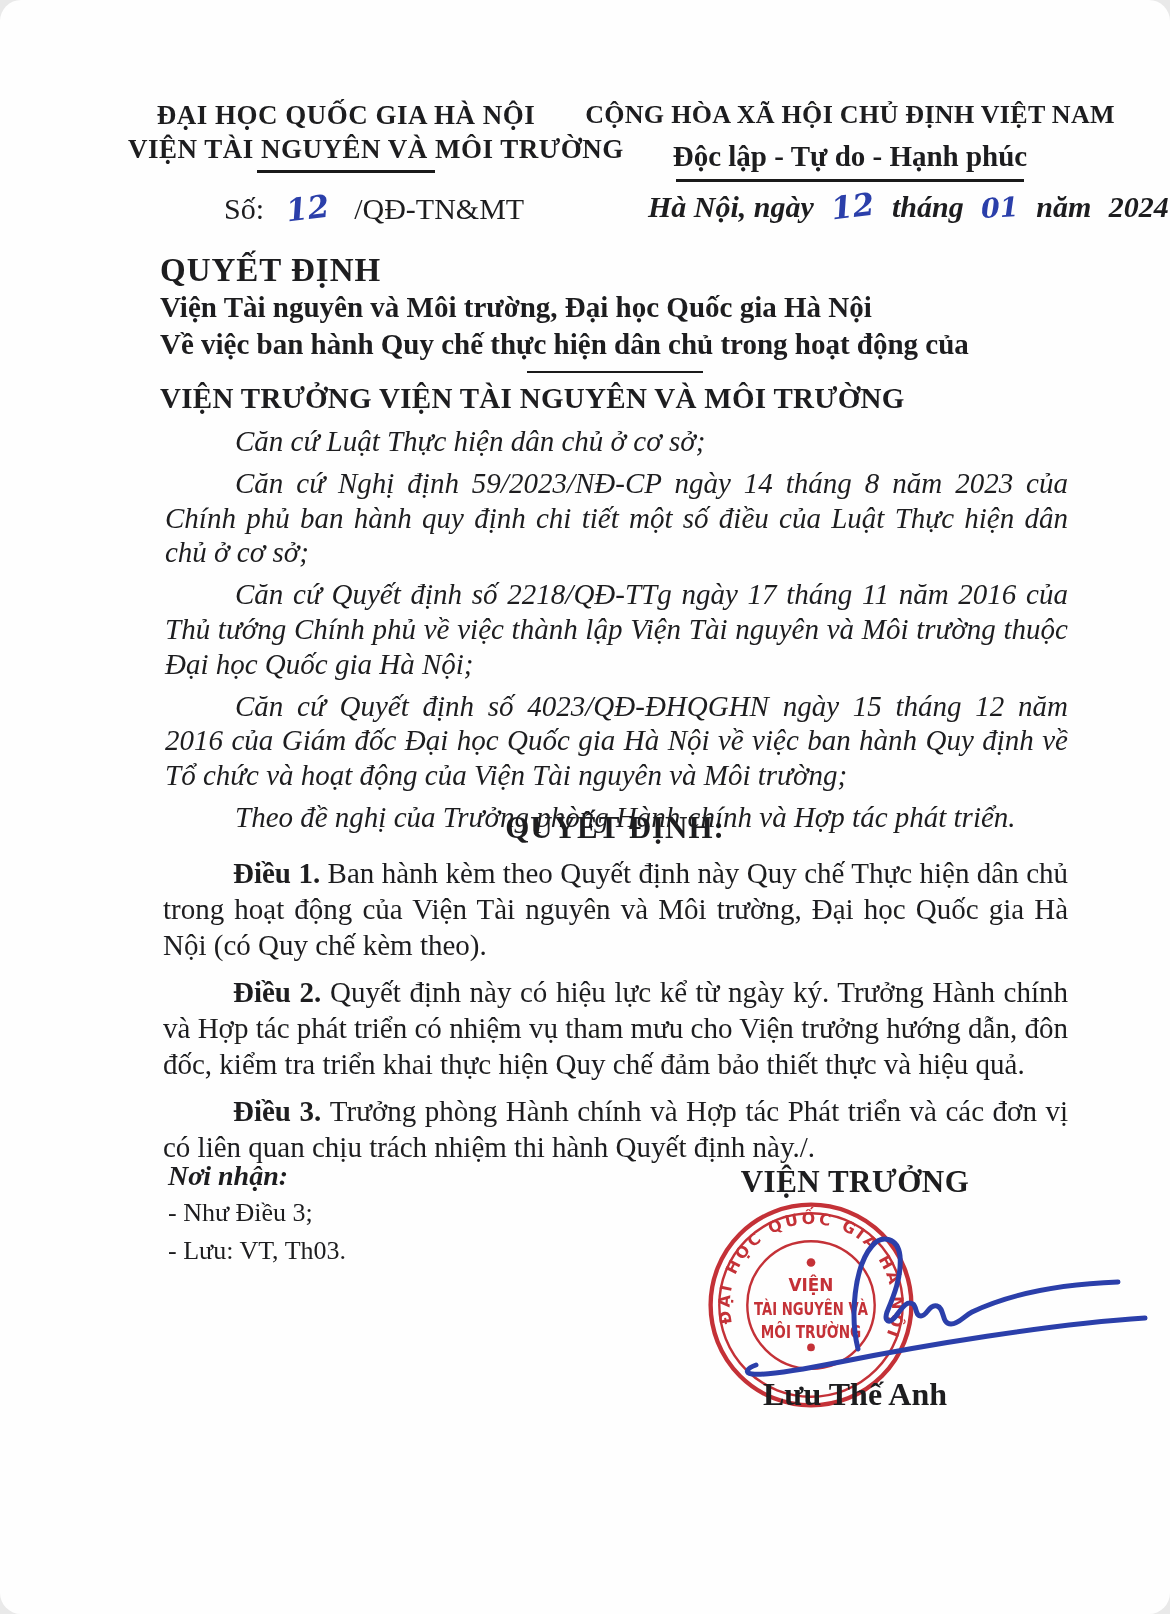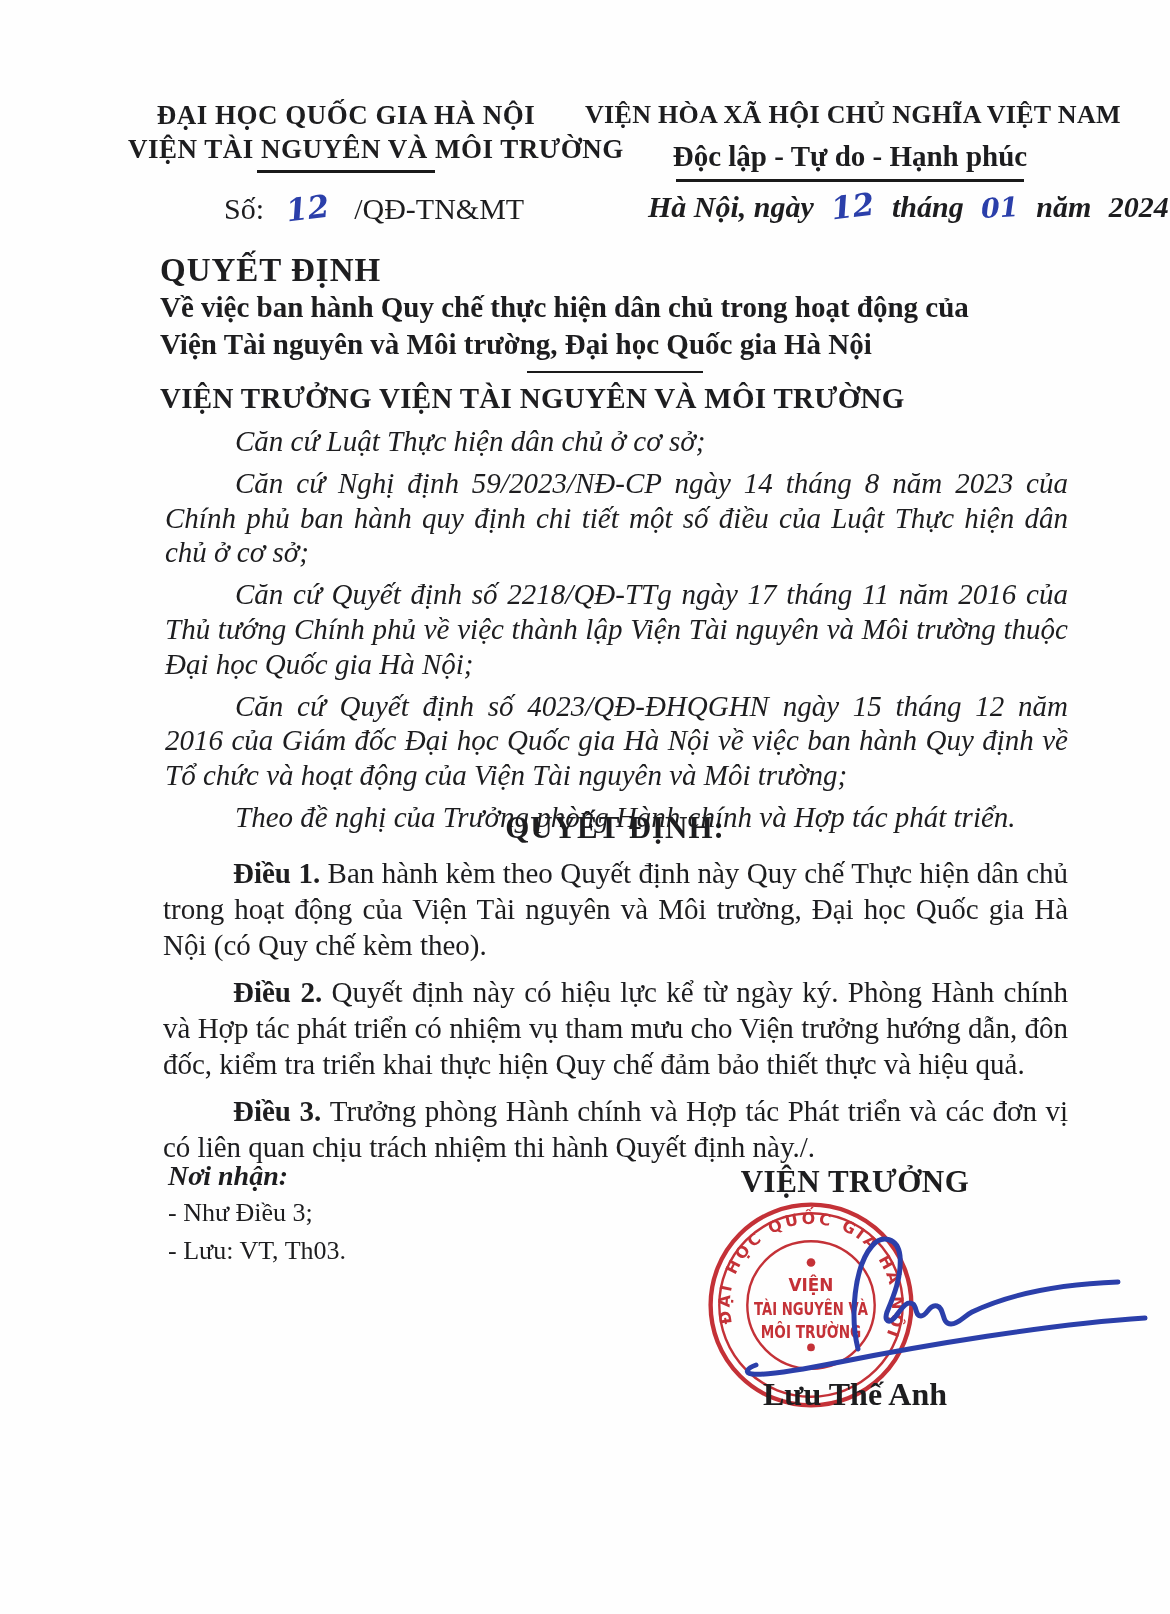--- a/index.html
+++ b/index.html
@@ -1,19 +1,19 @@
 <!DOCTYPE html>
 <html style="--stamp_red: #c1272d; --ink_blue: #2b3faa; --text: #1d1d1f;"><head>
 <meta charset="utf-8">
 <style>
   html,body{margin:0;padding:0;background:#e9e9e9;}
   .page{
     position:relative;width:1170px;height:1614px;background:#fefefe;
     font-family:"Liberation Serif","DejaVu Serif",serif;color:#1d1d1f;
-    overflow:hidden;margin:0 auto;
+    overflow:hidden;margin:0 auto;border-radius:21px;
   }
   
   .header-left{position:absolute;left:128px;top:100px;width:436px;text-align:center;}
   .hl1{font-size:27px;font-weight:bold;letter-spacing:.5px;white-space:nowrap;}
   .hl2{font-size:27px;font-weight:bold;letter-spacing:.5px;white-space:nowrap;margin-top:3px;}
   .rule-left{width:178px;border-bottom:3px solid #1a1a1a;margin:5px auto 0;}
   .header-right{position:absolute;left:585px;top:100px;width:530px;text-align:center;}
   .hr1{font-size:26px;font-weight:bold;letter-spacing:.3px;white-space:nowrap;}
   .hr2{font-size:29px;font-weight:bold;white-space:nowrap;margin-top:10px;}
   .rule-right{width:348px;border-bottom:3px solid #1a1a1a;margin:6px auto 0;}
@@ -69,21 +69,21 @@
 
 <div class="page">
 
   <div class="header-left">
     <div class="hl1">ĐẠI HỌC QUỐC GIA HÀ NỘI</div>
     <div class="hl2">VIỆN TÀI NGUYÊN VÀ MÔI TRƯỜNG</div>
     <div class="rule-left"></div>
   </div>
 
   <div class="header-right">
-    <div class="hr1">VIỆN HÒA XÃ HỘI CHỦ NGHĨA VIỆT NAM</div>
+    <div class="hr1">CỘNG HÒA XÃ HỘI CHỦ ĐỊNH VIỆT NAM</div>
     <div class="hr2">Độc lập - Tự do - Hạnh phúc</div>
     <div class="rule-right"></div>
   </div>
 
   <div class="doc-number">
     <span>Số:</span>
     <span class="ink">12</span>
     <span>/QĐ-TN&amp;MT</span>
   </div>
 
@@ -91,39 +91,39 @@
     <span>Hà Nội, ngày</span>
     <span class="ink">12</span>
     <span>tháng</span>
     <span class="ink ink-month">01</span>
     <span>năm</span>
     <span>2024</span>
   </div>
 
   <div class="title-block">
     <div class="doc-title">QUYẾT ĐỊNH</div>
+    <div class="subject">Viện Tài nguyên và Môi trường, Đại học Quốc gia Hà Nội</div>
     <div class="subject">Về việc ban hành Quy chế thực hiện dân chủ trong hoạt động của</div>
-    <div class="subject">Viện Tài nguyên và Môi trường, Đại học Quốc gia Hà Nội</div>
     <div class="subject-rule"></div>
     <div class="authority">VIỆN TRƯỞNG VIỆN TÀI NGUYÊN VÀ MÔI TRƯỜNG</div>
   </div>
 
   <div class="preamble">
     <p>Căn cứ Luật Thực hiện dân chủ ở cơ sở;</p>
     <p>Căn cứ Nghị định 59/2023/NĐ-CP ngày 14 tháng 8 năm 2023 của Chính phủ ban hành quy định chi tiết một số điều của Luật Thực hiện dân chủ ở cơ sở;</p>
     <p>Căn cứ Quyết định số 2218/QĐ-TTg ngày 17 tháng 11 năm 2016 của Thủ tướng Chính phủ về việc thành lập Viện Tài nguyên và Môi trường thuộc Đại học Quốc gia Hà Nội;</p>
     <p>Căn cứ Quyết định số 4023/QĐ-ĐHQGHN ngày 15 tháng 12 năm 2016 của Giám đốc Đại học Quốc gia Hà Nội về việc ban hành Quy định về Tổ chức và hoạt động của Viện Tài nguyên và Môi trường;</p>
     <p>Theo đề nghị của Trưởng phòng Hành chính và Hợp tác phát triển.</p>
   </div>
 
   <div class="decision-heading">QUYẾT ĐỊNH:</div>
 
   <div class="articles">
     <p><b>Điều 1.</b><span>Ban hành kèm theo Quyết định này Quy chế Thực hiện dân chủ trong hoạt động của Viện Tài nguyên và Môi trường, Đại học Quốc gia Hà Nội (có Quy chế kèm theo).</span></p>
-    <p><b>Điều 2.</b><span>Quyết định này có hiệu lực kể từ ngày ký. Phòng Hành chính và Hợp tác phát triển có nhiệm vụ tham mưu cho Viện trưởng hướng dẫn, đôn đốc, kiểm tra triển khai thực hiện Quy chế đảm bảo thiết thực và hiệu quả.</span></p>
+    <p><b>Điều 2.</b><span>Quyết định này có hiệu lực kể từ ngày ký. Trưởng Hành chính và Hợp tác phát triển có nhiệm vụ tham mưu cho Viện trưởng hướng dẫn, đôn đốc, kiểm tra triển khai thực hiện Quy chế đảm bảo thiết thực và hiệu quả.</span></p>
     <p><b>Điều 3.</b><span>Trưởng phòng Hành chính và Hợp tác Phát triển và các đơn vị có liên quan chịu trách nhiệm thi hành Quyết định này./.</span></p>
   </div>
 
   <div class="recipients">
     <div class="label">Nơi nhận:</div>
     <div class="item">- Như Điều 3;</div>
     <div class="item">- Lưu: VT, Th03.</div>
   </div>
 
   <div class="sig-title">VIỆN TRƯỞNG</div>

